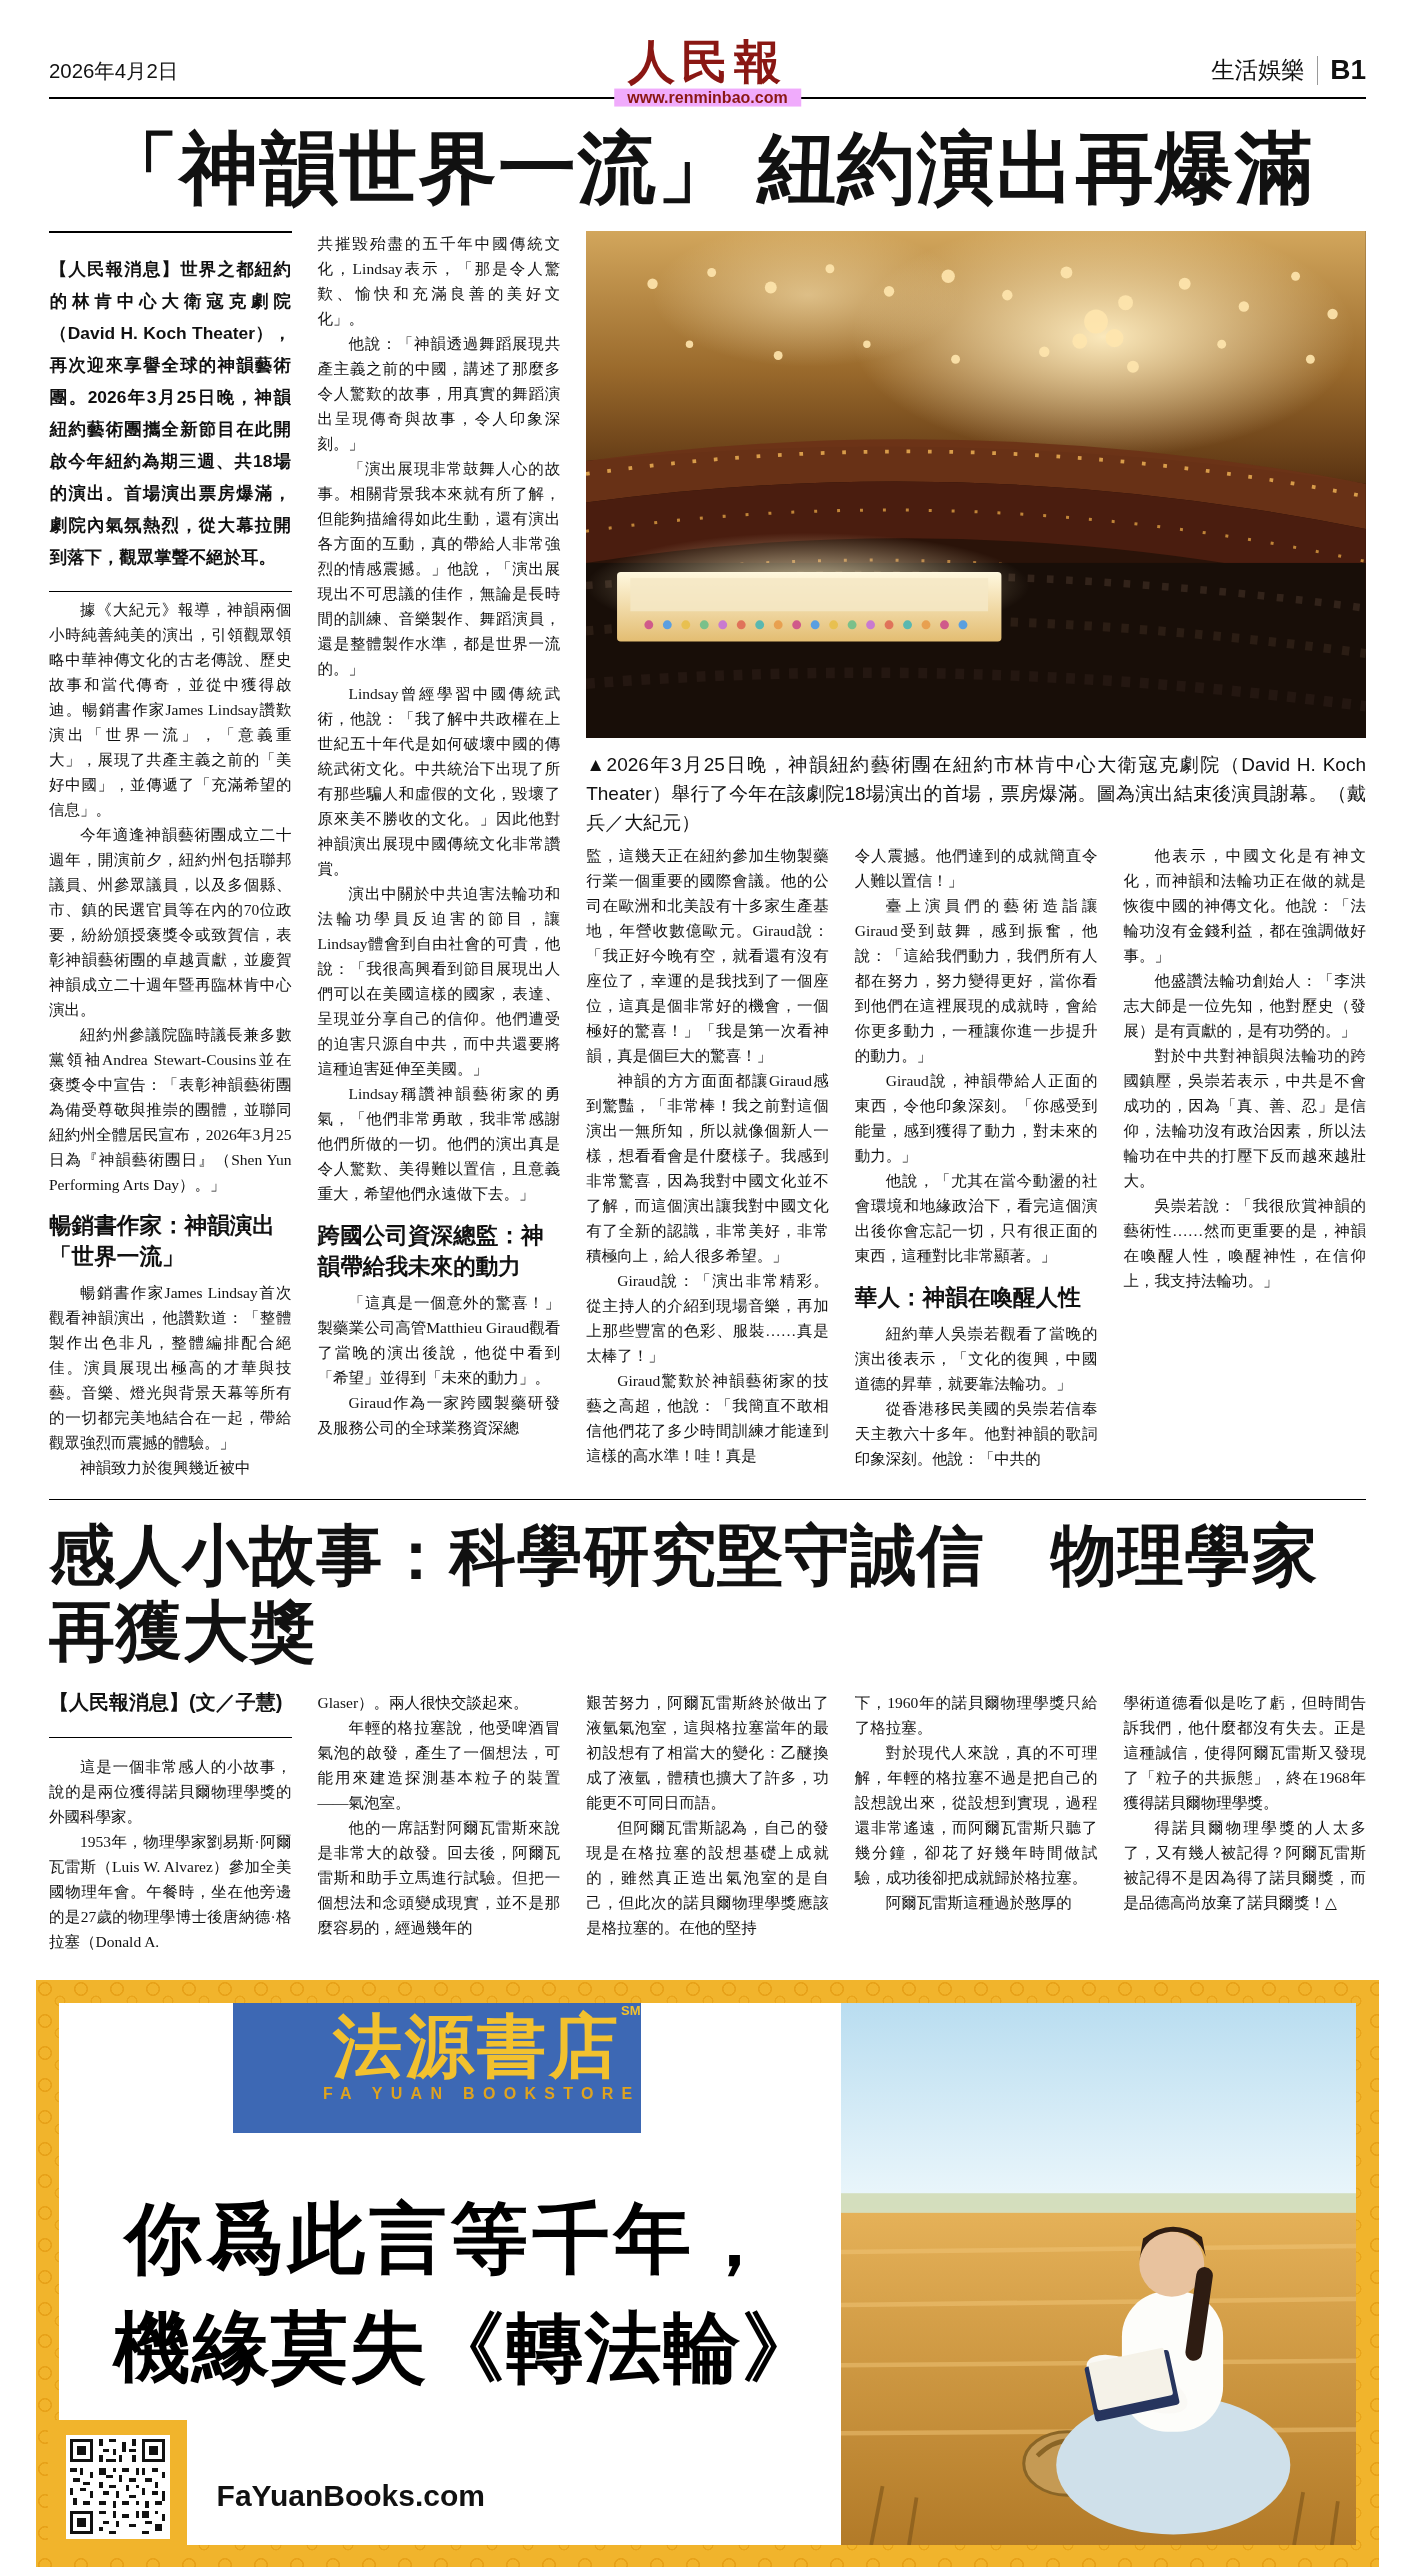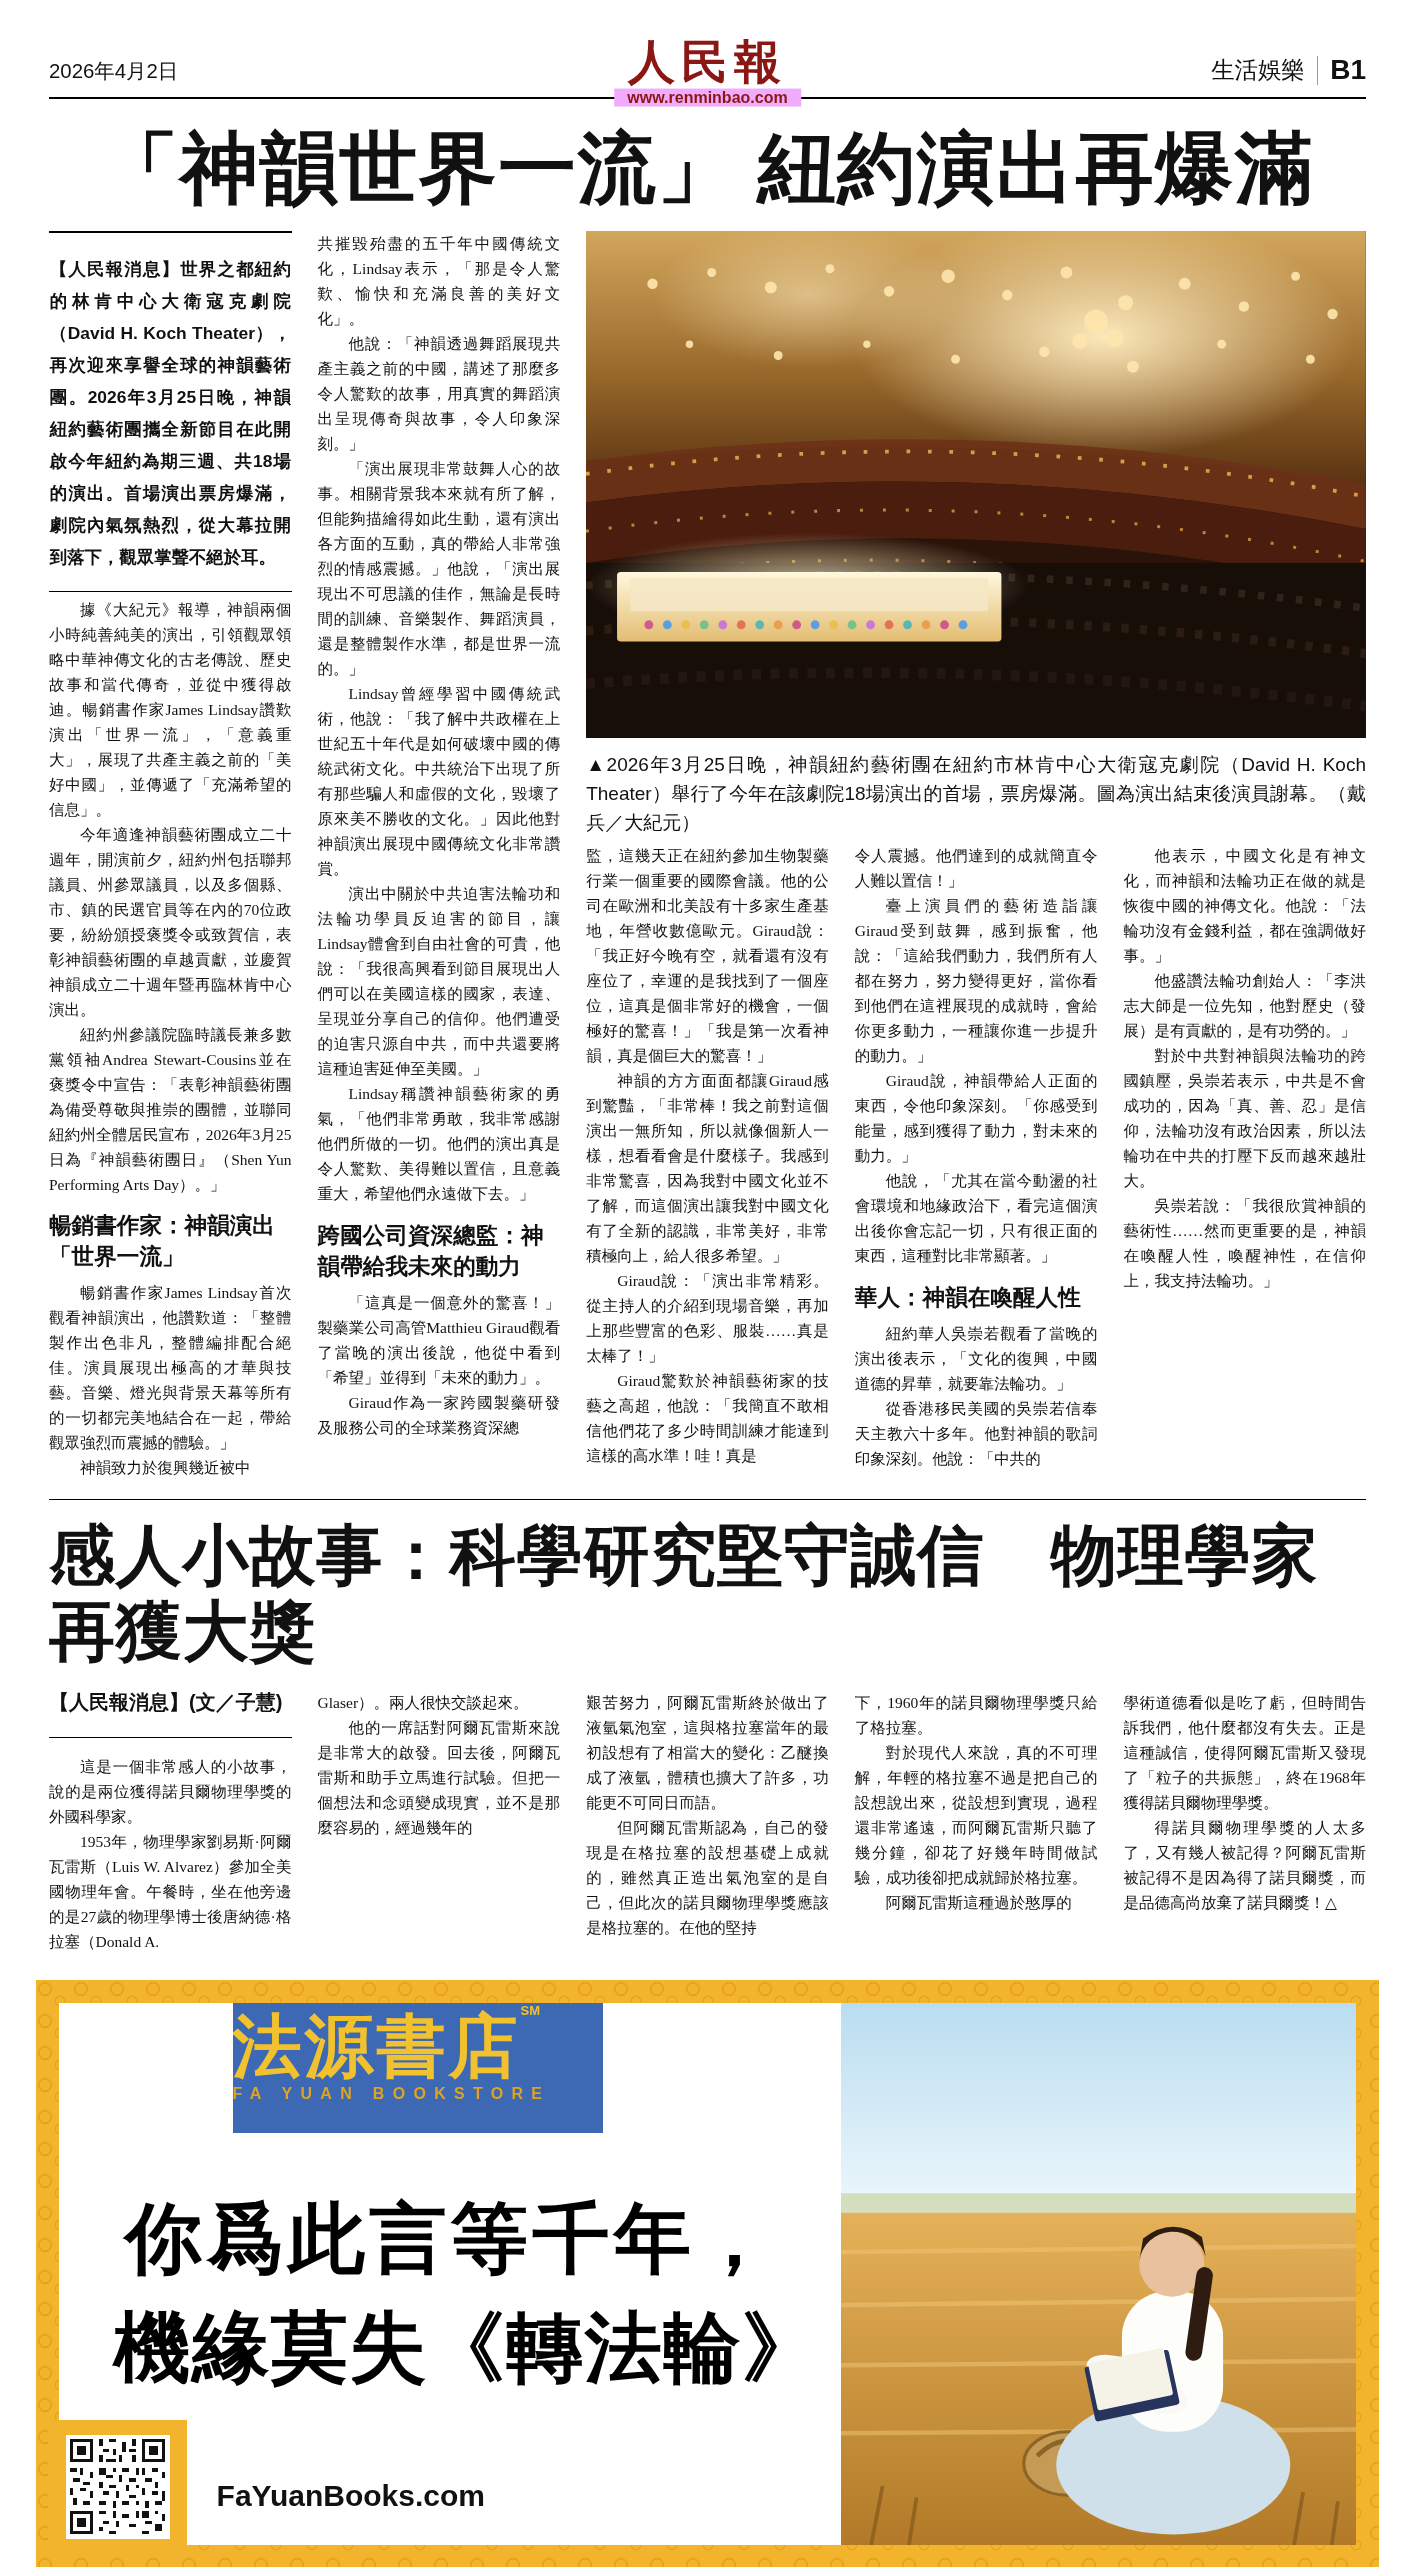--- a/index.html
+++ b/index.html
@@ -43,21 +43,21 @@
   .a2{padding:0 49px;display:grid;grid-template-columns:repeat(5,1fr);column-gap:26px;
       font-size:15.5px;line-height:25px;text-align:justify;}
   
   .ad{position:relative;width:1343px;height:587px;margin:26px auto 0;}
   .ad-border{position:absolute;inset:0;background-color:#f1b42c;
     background-image:
       radial-gradient(circle at 9px 9px, rgba(222,146,8,0) 5.3px, rgba(222,146,8,.55) 5.7px, rgba(222,146,8,.55) 6.8px, rgba(222,146,8,0) 7.2px),
       radial-gradient(circle at 24px 21px, rgba(222,146,8,0) 3.8px, rgba(222,146,8,.45) 4.2px, rgba(222,146,8,.45) 5.3px, rgba(222,146,8,0) 5.7px);
     background-size:36px 32px;}
   .ad-inner{position:absolute;inset:22.6px;background:#fff;}
-  .ad-blue{position:absolute;left:174px;top:0;width:370px;height:130px;background:#3d68b4;text-align:left;overflow:hidden;}
+  .ad-blue{position:absolute;left:174px;top:0;width:408px;height:130px;background:#3d68b4;text-align:right;overflow:hidden;}
   .ad-cn{font-size:69px;font-weight:900;color:#f2c12e;line-height:1.02;padding-top:9px;letter-spacing:3px;display:inline-block;}
   .ad-sm{font-family:"Liberation Sans","DejaVu Sans",sans-serif;font-size:13px;font-weight:700;color:#f2c12e;vertical-align:top;}
   .ad-en{font-family:"Liberation Sans","DejaVu Sans",sans-serif;font-size:16px;font-weight:700;color:#dfa31f;letter-spacing:8.3px;margin-top:3px;}
   .ad-slogan{position:absolute;left:0;top:190px;width:785px;text-align:center;font-weight:900;color:#000;}
   .ad-s1{font-size:77px;letter-spacing:4.5px;line-height:1.2;text-align:center;}
   .ad-s2{font-size:77px;letter-spacing:1.5px;line-height:1.2;margin-top:16.6px;padding-left:32px;}
   .ad-photo{position:absolute;top:0;right:0;width:515px;height:542px;overflow:hidden;}
   .ad-photo svg{display:block;width:100%;height:100%;}
   .ad-qrf{position:absolute;left:-10.6px;bottom:-9px;width:139px;height:134px;background:#f1b42c;
           display:flex;align-items:center;justify-content:center;}
@@ -222,20 +222,21 @@
   <div class="a2rule"></div>
   <h2 class="h2">感人小故事：科學研究堅守誠信　物理學家再獲大獎</h2>
   <div class="a2">
     <div class="col">
         <p class="blk-by">【人民報消息】(文／子慧)</p>
         <p class="blk-p">這是一個非常感人的小故事，說的是兩位獲得諾貝爾物理學獎的外國科學家。</p>
         <p class="blk-p">1953年，物理學家劉易斯·阿爾瓦雷斯（Luis W. Alvarez）參加全美國物理年會。午餐時，坐在他旁邊的是27歲的物理學博士後唐納德·格拉塞（Donald A.</p>
       </div>
     <div class="col">
         <p class="blk-pc">Glaser）。兩人很快交談起來。</p>
+        <p class="blk-p">年輕的格拉塞說，他受啤酒冒氣泡的啟發，產生了一個想法，可能用來建造探測基本粒子的裝置——氣泡室。</p>
         <p class="blk-p">他的一席話對阿爾瓦雷斯來說是非常大的啟發。回去後，阿爾瓦雷斯和助手立馬進行試驗。但把一個想法和念頭變成現實，並不是那麼容易的，經過幾年的</p>
       </div>
     <div class="col">
         <p class="blk-pc">艱苦努力，阿爾瓦雷斯終於做出了液氫氣泡室，這與格拉塞當年的最初設想有了相當大的變化：乙醚換成了液氫，體積也擴大了許多，功能更不可同日而語。</p>
         <p class="blk-p">但阿爾瓦雷斯認為，自己的發現是在格拉塞的設想基礎上成就的，雖然真正造出氣泡室的是自己，但此次的諾貝爾物理學獎應該是格拉塞的。在他的堅持</p>
       </div>
     <div class="col">
         <p class="blk-pc">下，1960年的諾貝爾物理學獎只給了格拉塞。</p>
         <p class="blk-p">對於現代人來說，真的不可理解，年輕的格拉塞不過是把自己的設想說出來，從設想到實現，過程還非常遙遠，而阿爾瓦雷斯只聽了幾分鐘，卻花了好幾年時間做試驗，成功後卻把成就歸於格拉塞。</p>
         <p class="blk-p">阿爾瓦雷斯這種過於憨厚的</p>

